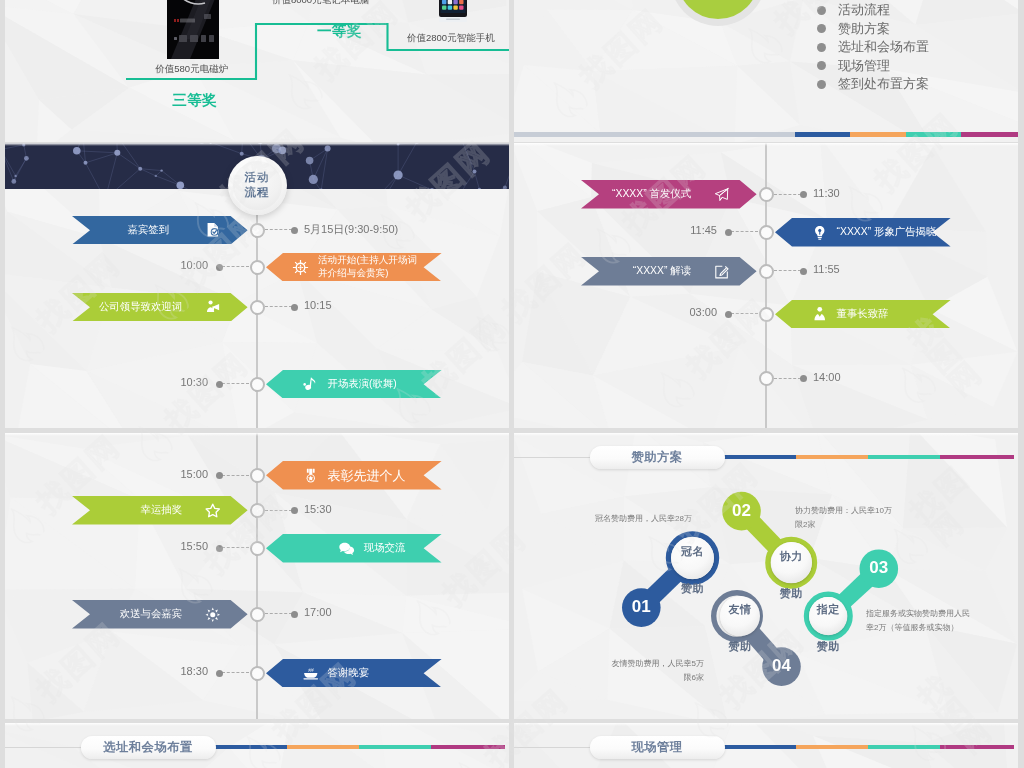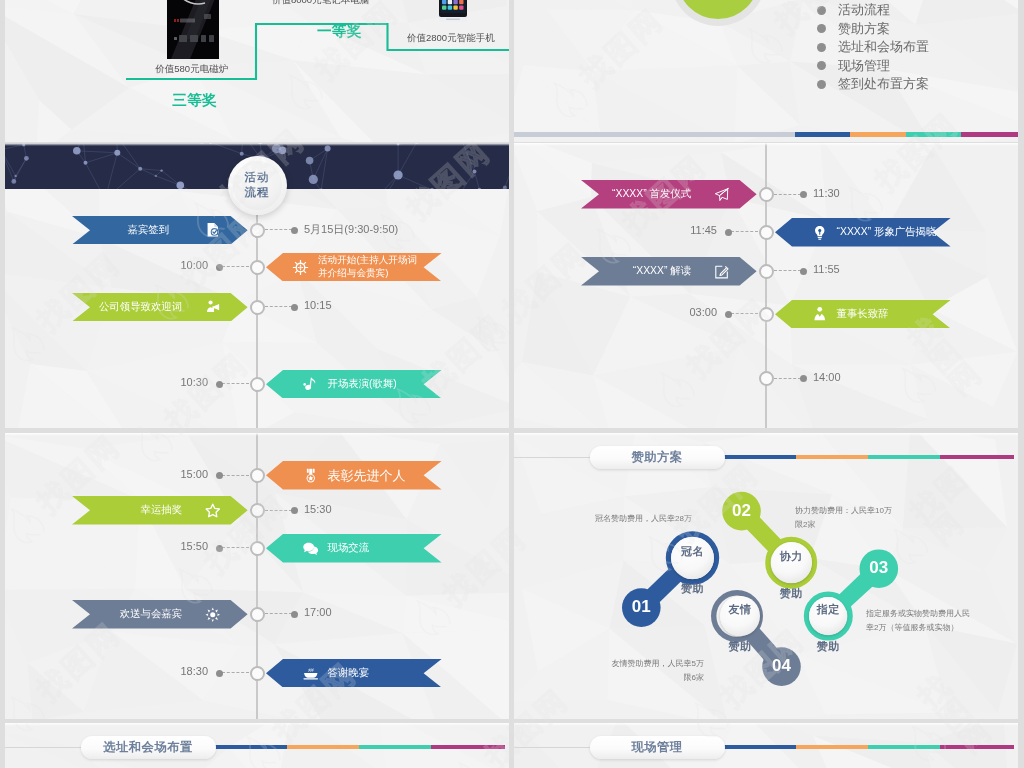--- a/index.html
+++ b/index.html
@@ -690,21 +690,21 @@
         </div>
       </div>
       <div class="tl-dot" style="left:244.5px;top:70px;"></div>
       <div class="tl-dash" style="left:260px;top:76.5px;width:27px;"></div>
       <div class="tl-end" style="left:286px;top:74px;"></div>
       <div class="tl-time" style="left:299px;top:69.5px;">15:30</div>
       <div class="ribbon" style="left:261px;top:101.05px;width:175.6px;height:28.5px;">
         <svg class="shape" viewBox="0 0 175.6 28.5" preserveAspectRatio="none">
           <polygon points="175.6,0 17,0 0,14.25 17,28.5 175.6,28.5 157.6,14.25" fill="#3ecfaf"></polygon>
         </svg>
-        <div class="rib-in" style="justify-content:flex-start;padding-left:37px;gap:9px;">
+        <div class="rib-in" style="justify-content:center;padding-left:37px;gap:9px;">
           <span class="rib-ico"><svg width="15.5" height="15.5" viewBox="0 0 24 24">
               <g fill="#fff">
                 <path d="M8.8 2.9c4.6 0 8.4 2.8 8.4 6.4s-3.8 6.4-8.4 6.4c-1 0-2-.1-2.9-.4L1.6 17.3l1.2-3.2C1.4 12.9.5 11.3.5 9.3c0-3.6 3.7-6.4 8.3-6.4z"></path>
                 <path d="M16 8.2c4.1.3 7.4 3 7.4 6.2 0 1.8-1 3.5-2.7 4.6l1 2.8-3.9-1.9c-.8.2-1.7.3-2.6.3-3.4 0-6.3-1.5-7.5-3.7 5.1.2 9.3-2.6 9.3-6.3z"></path>
               </g>
             </svg></span>
           <span class="rib-label" style="font-size:10.4px;">现场交流</span>
         </div>
       </div>
       <div class="tl-dot" style="left:244.5px;top:107.8px;"></div>

